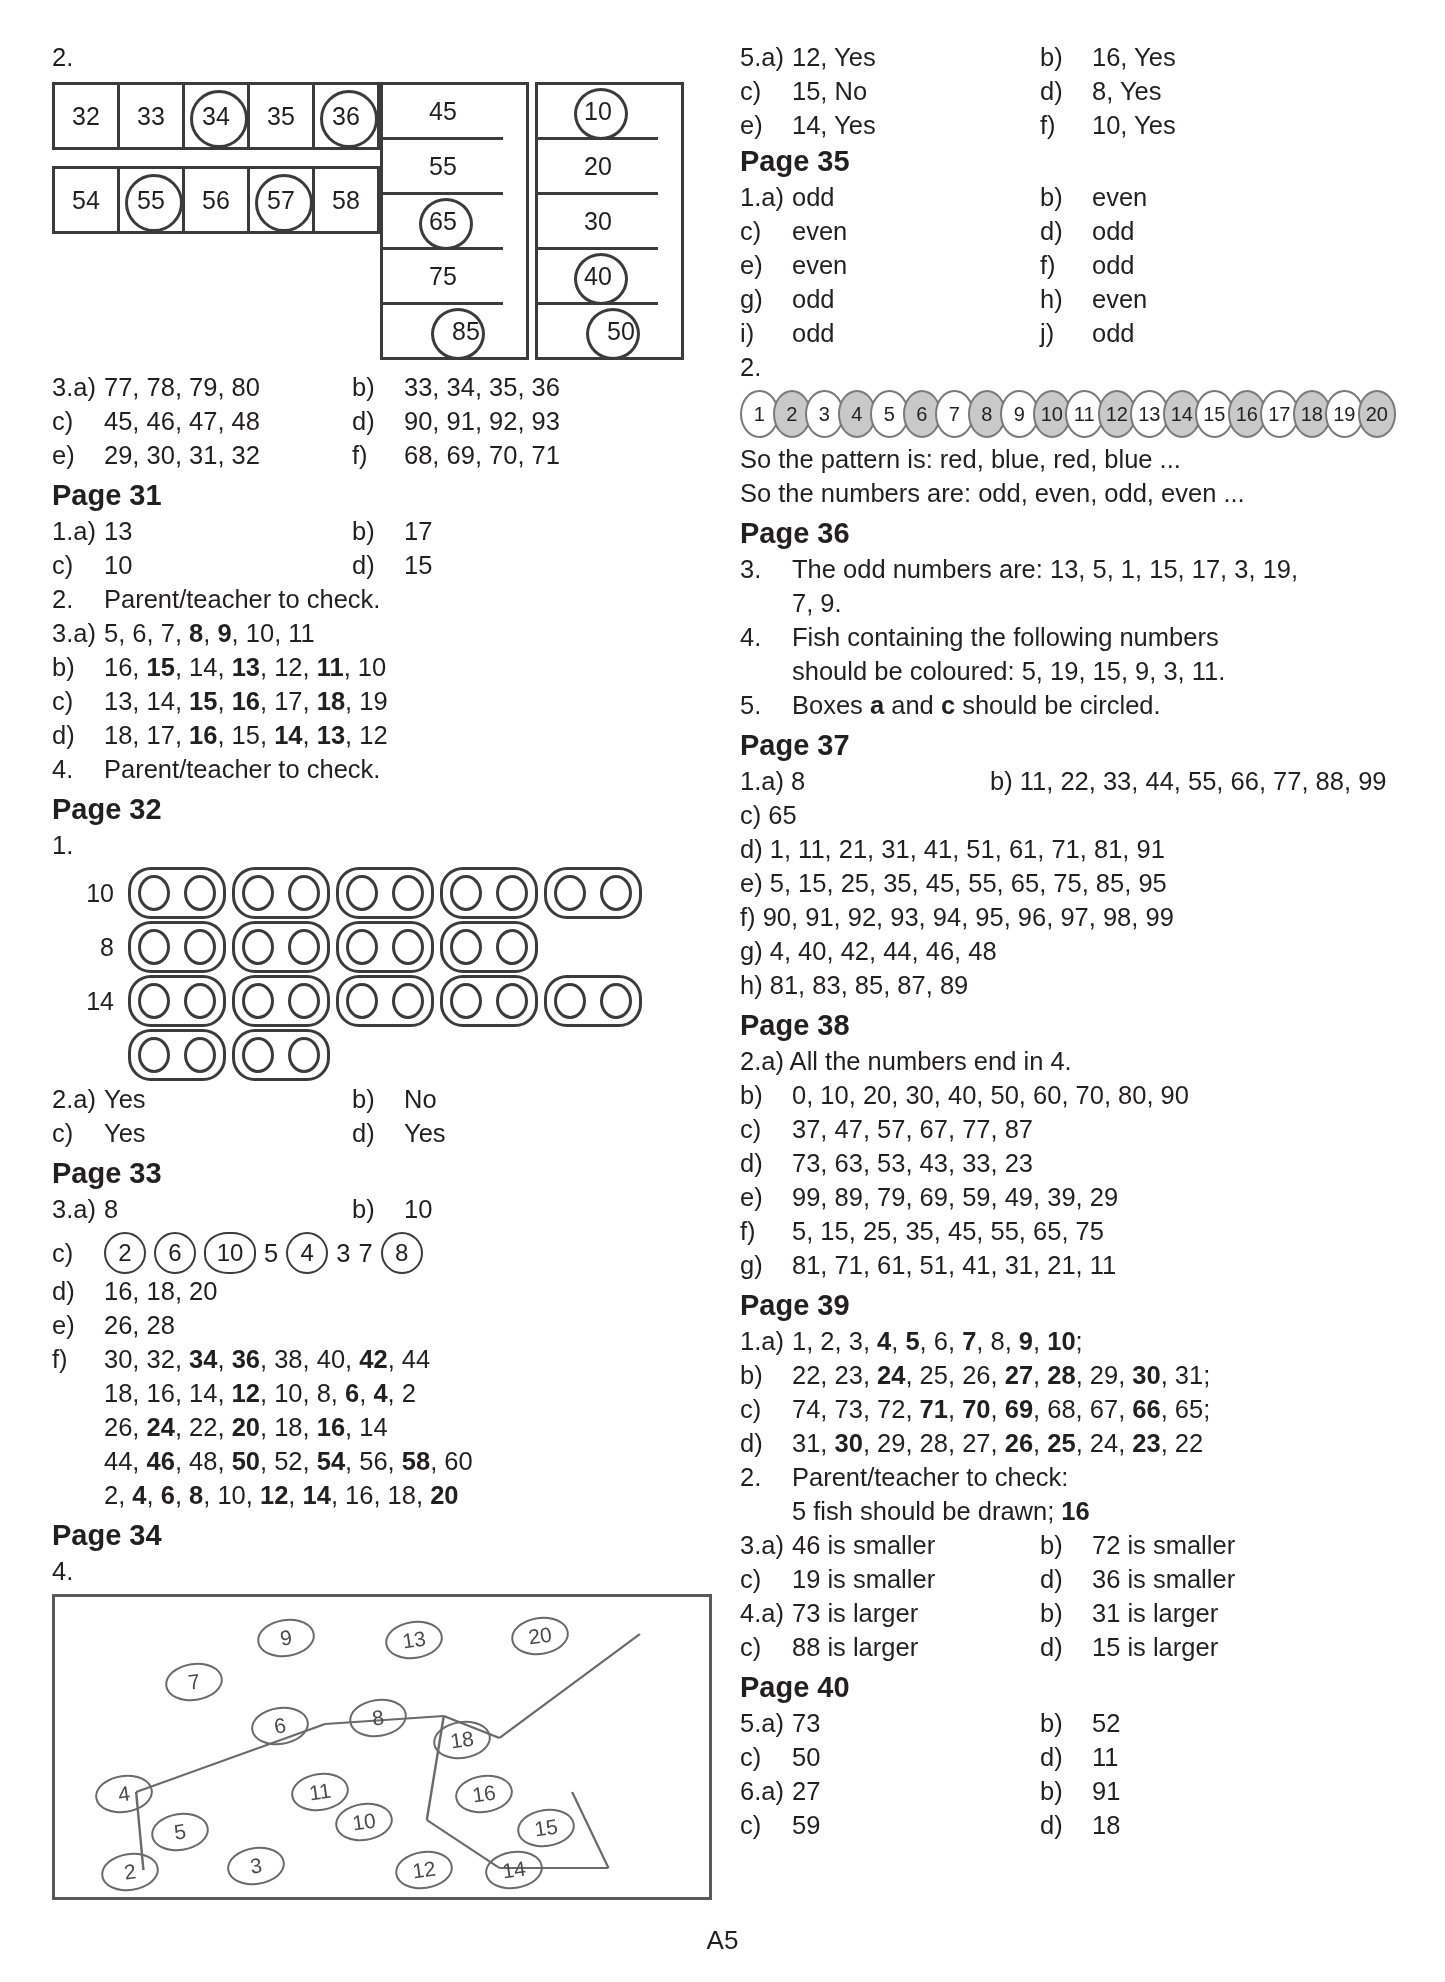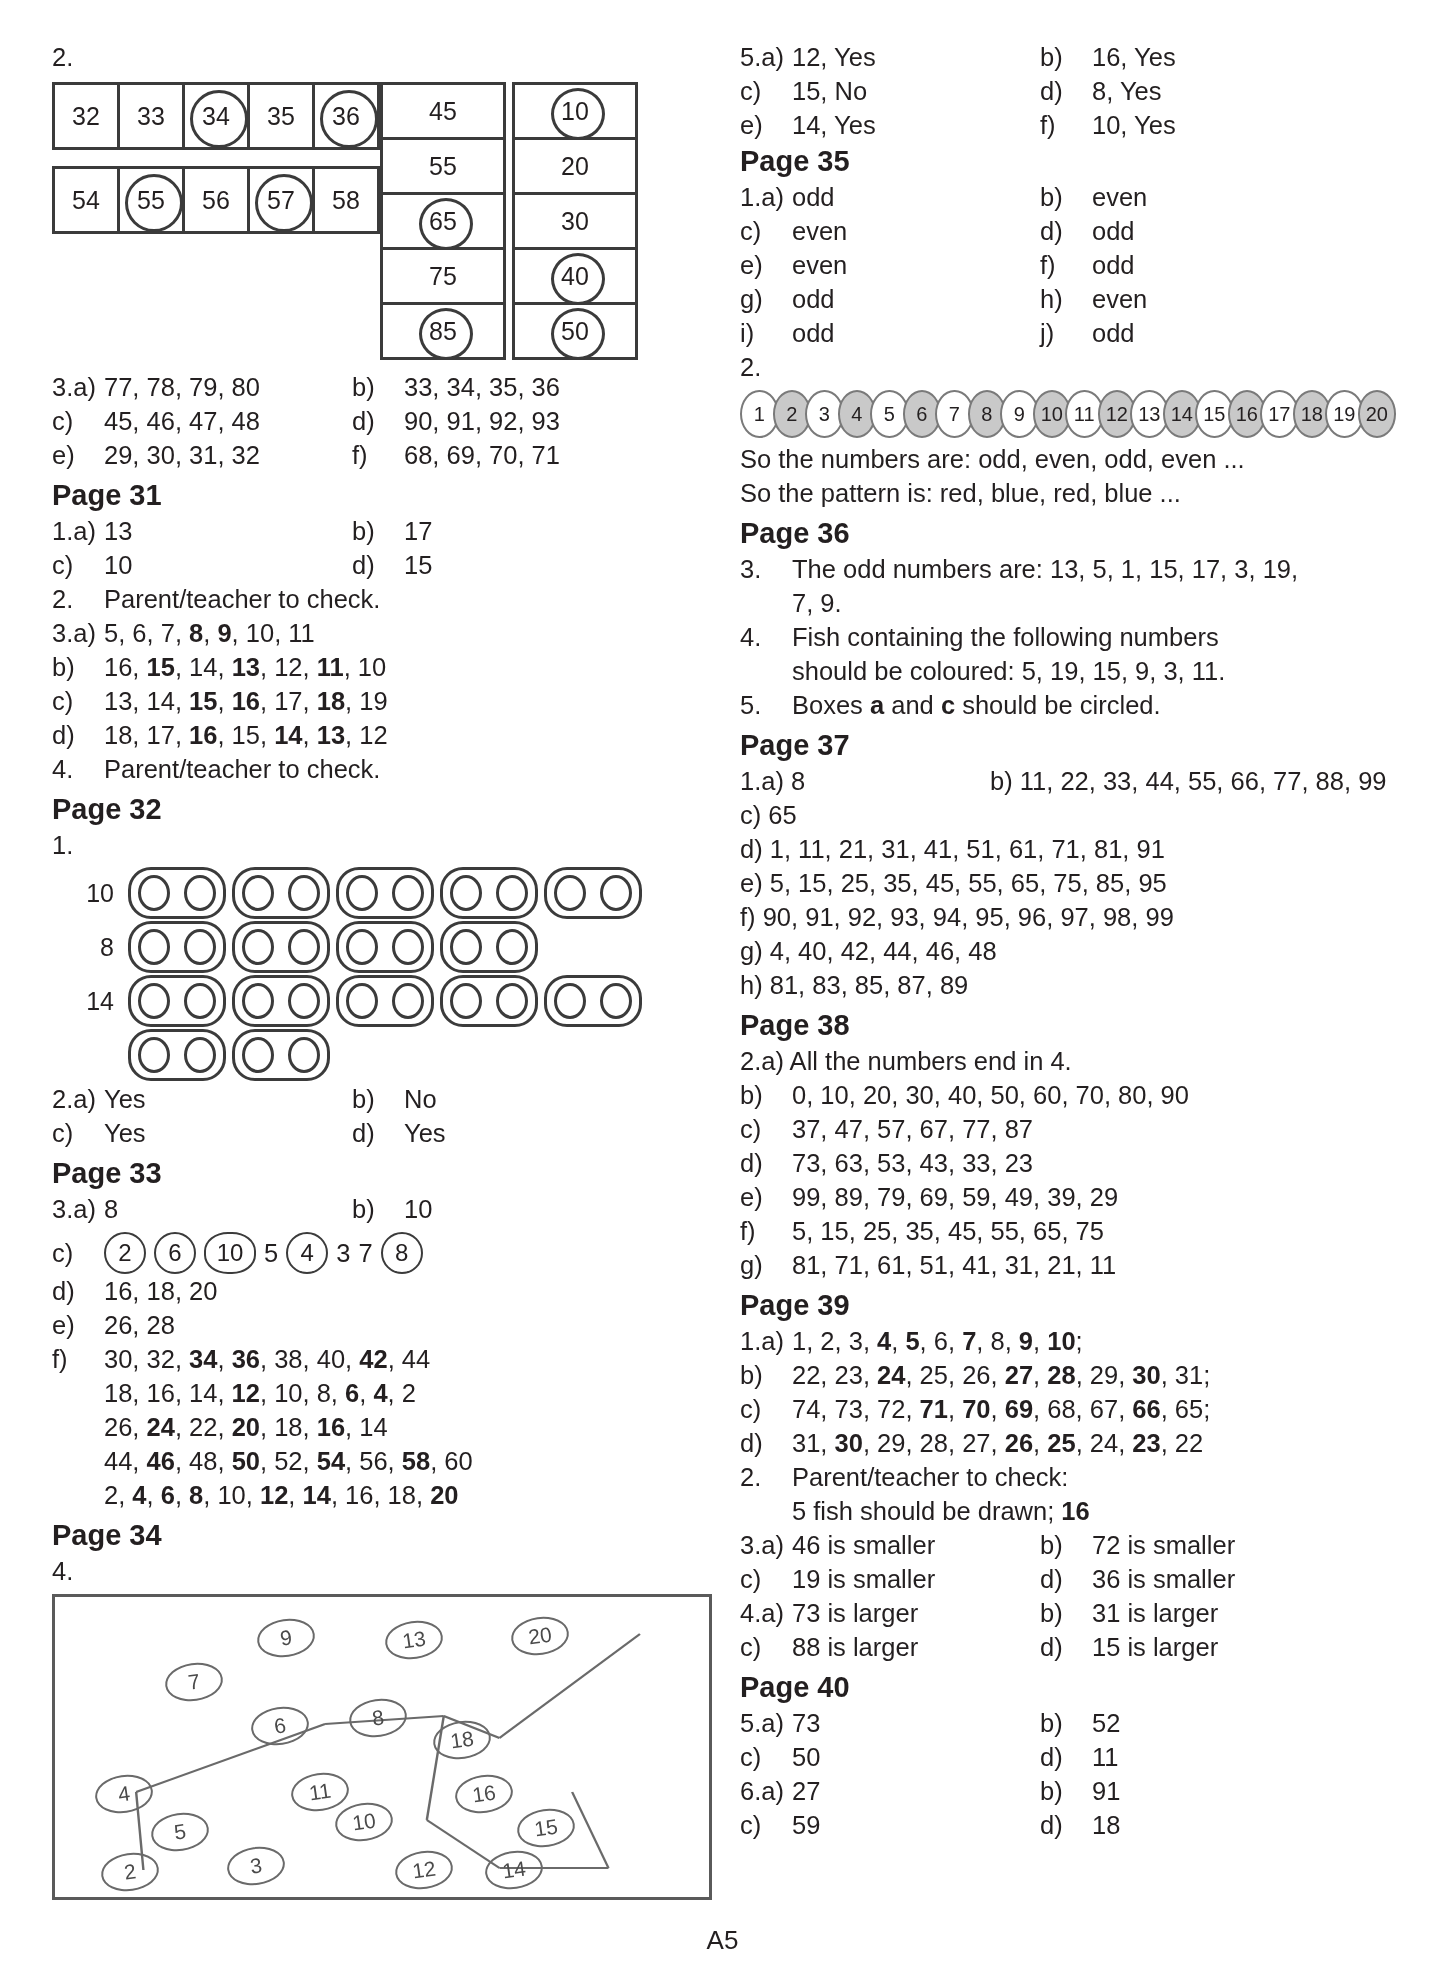--- a/index.html
+++ b/index.html
@@ -18,21 +18,21 @@
 
   
   .q2wrap{display:flex;align-items:flex-start;margin-top:8px;}
   .gridbox{border:3px solid #3b3b3b;display:flex;}
   .cell{width:62px;height:62px;border-right:3px solid #3b3b3b;display:flex;align-items:center;justify-content:center;font-size:25px;position:relative;}
   .cell:last-child{border-right:none;}
   .circled::before{content:"";position:absolute;left:50%;top:50%;width:52px;height:52px;margin:-26px 0 0 -26px;border:3px solid #3b3b3b;border-radius:50%;}
   .vstack{display:flex;gap:0;}
   .vcol{border:3px solid #3b3b3b;}
   .vcol .vcell{width:120px;height:52px;border-bottom:3px solid #3b3b3b;display:flex;align-items:center;justify-content:center;font-size:25px;position:relative;}
-  .vcol .vcell:last-child{border-bottom:none;}
+  .vcol .vcell:last-child{border-bottom:none;padding-left:23px;}
   .vcell.circled::before{content:"";position:absolute;left:50%;top:50%;width:48px;height:46px;margin:-23px 0 0 -24px;border:3px solid #3b3b3b;border-radius:50%;}
   .vcolgap{width:6px;}
 
   
   .tfrows{margin-top:4px;}
   .tfrow{display:flex;align-items:center;min-height:54px;}
   .tflabel{width:62px;text-align:right;padding-right:14px;font-size:25px;flex:none;}
   .pair{width:92px;height:46px;border:3px solid #3b3b3b;border-radius:23px;display:flex;align-items:center;justify-content:space-around;margin-right:6px;}
   .dot{width:26px;height:30px;border:3px solid #3b3b3b;border-radius:50%;}
 
@@ -444,22 +444,22 @@
           <span class="sc grey">12</span>
           <span class="sc white">13</span>
           <span class="sc grey">14</span>
           <span class="sc white">15</span>
           <span class="sc grey">16</span>
           <span class="sc white">17</span>
           <span class="sc grey">18</span>
           <span class="sc white">19</span>
           <span class="sc grey">20</span>
         </div>
+      <div class="plain">So the pattern is: red, blue, red, blue ...</div>
       <div class="plain">So the numbers are:  odd, even, odd, even ...</div>
-      <div class="plain">So the pattern is: red, blue, red, blue ...</div>
 
       <div class="ph">Page 36</div>
       <div id="p36">
           <div class="ln">
             <span class="lbl">3.</span>
             <span class="txt">The odd numbers are: 13, 5, 1, 15, 17, 3, 19,</span>
           </div>
           <div class="ln">
             <span class="lbl"></span>
             <span class="txt">7, 9.</span>

